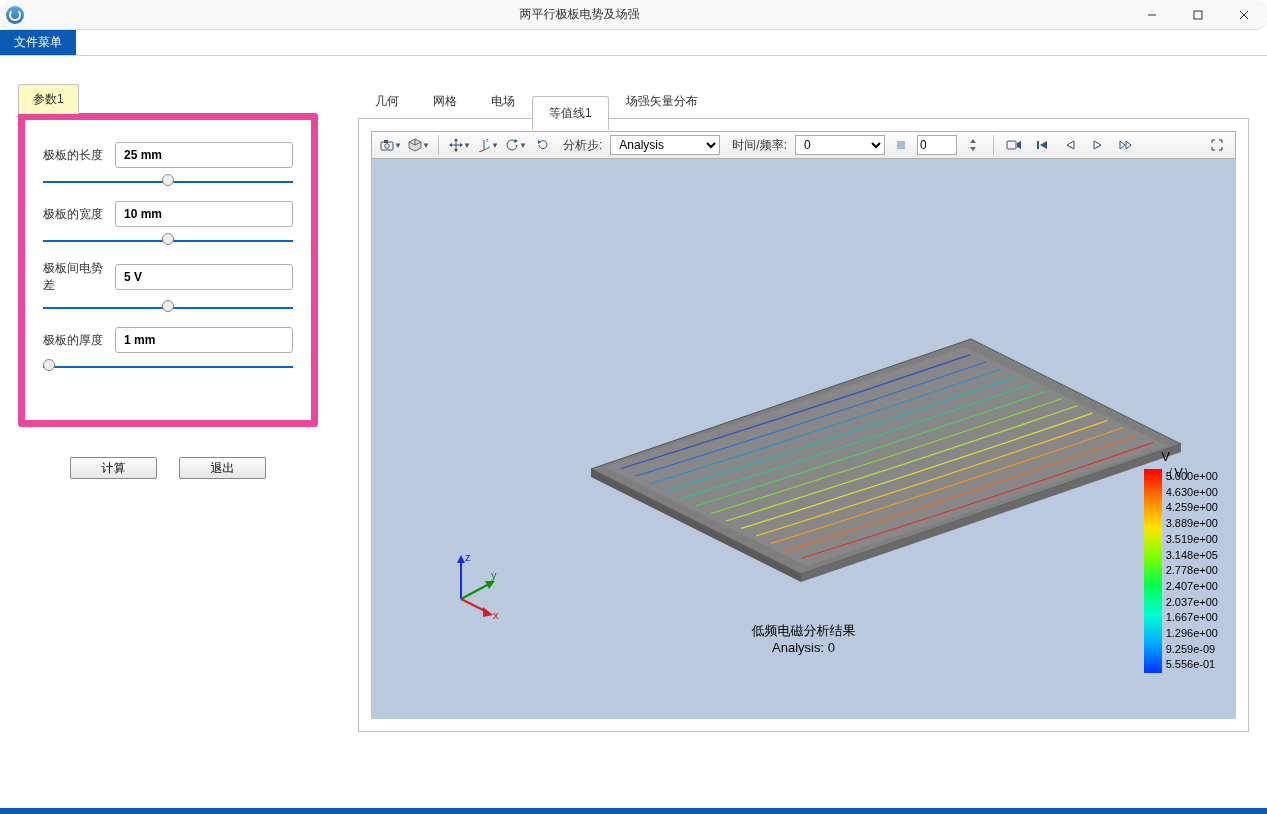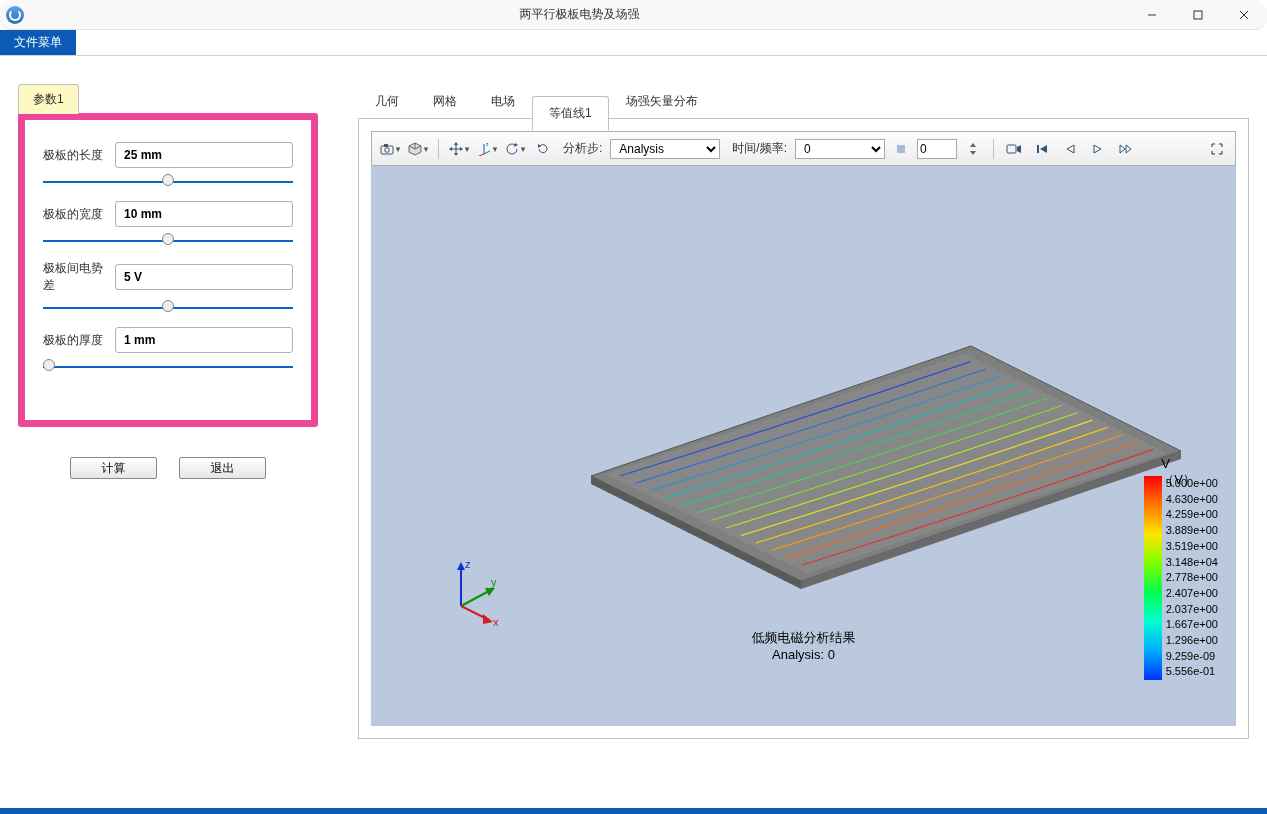--- a/index.html
+++ b/index.html
@@ -34,21 +34,21 @@
 input[type=range]::-webkit-slider-thumb { -webkit-appearance:none; width:12px; height:12px; border-radius:6px; background:#eee; border:1px solid #888; margin-top:-5px; }
 .action-row { display:flex; justify-content:center; gap:22px; margin-top:30px; }
 .action-btn { width:87px; height:22px; border:1px solid #888; background:linear-gradient(#fefefe,#e6e6e6); font-size:12px; border-radius:2px; }
 
 
 .right { flex:1; }
 .view-tabs { display:flex; border-bottom:1px solid #c0c0c0; }
 .vtab { padding:8px 16px; font-size:12px; border:1px solid transparent; border-bottom:none; cursor:pointer; }
 .vtab.active { border-color:#c0c0c0; background:#fff; position:relative; top:12px; border-radius:3px 3px 0 0; }
 .viewport-wrap { border:1px solid #c0c0c0; border-top:none; padding:12px; }
-.toolbar { height:35px; border:1px solid #b0b0b0; background:linear-gradient(#fdfdfd,#ececec); display:flex; align-items:center; padding:0 6px; gap:4px; font-size:12px; }
+.toolbar { height:28px; border:1px solid #b0b0b0; background:linear-gradient(#fdfdfd,#ececec); display:flex; align-items:center; padding:0 6px; gap:4px; font-size:12px; }
 .tb-btn { width:24px; height:22px; border:1px solid transparent; display:flex; align-items:center; justify-content:center; border-radius:2px; }
 .tb-sep { width:1px; height:20px; background:#c0c0c0; margin:0 4px; }
 .tb-combo { height:20px; border:1px solid #aaa; font-size:12px; padding:0 4px; background:#fff; }
 .tb-num { width:40px; height:20px; border:1px solid #aaa; font-size:12px; padding:0 2px; }
 .drop::after { content:"▾"; font-size:9px; margin-left:2px; color:#555; }
 
 .canvas { position:relative; height:560px; background:#bac9de; overflow:hidden; }
 
 .legend { position:absolute; right:18px; top:310px; font-size:11px; font-family:monospace; color:#000; }
 .legend-title { position:absolute; right:40px; top:290px; font-size:13px; color:#000; }
@@ -257,21 +257,21 @@
         <div class="legend-title" style="white-space:pre;">V
 （V）</div>
         <div class="legend">
           <div class="legend-bar"></div>
           <div class="legend-vals" id="legend-vals">
               <div>5.000e+00</div>
               <div>4.630e+00</div>
               <div>4.259e+00</div>
               <div>3.889e+00</div>
               <div>3.519e+00</div>
-              <div>3.148e+04</div>
+              <div>3.148e+05</div>
               <div>2.778e+00</div>
               <div>2.407e+00</div>
               <div>2.037e+00</div>
               <div>1.667e+00</div>
               <div>1.296e+00</div>
               <div>9.259e-09</div>
               <div>5.556e-01</div>
             </div>
         </div>
 

